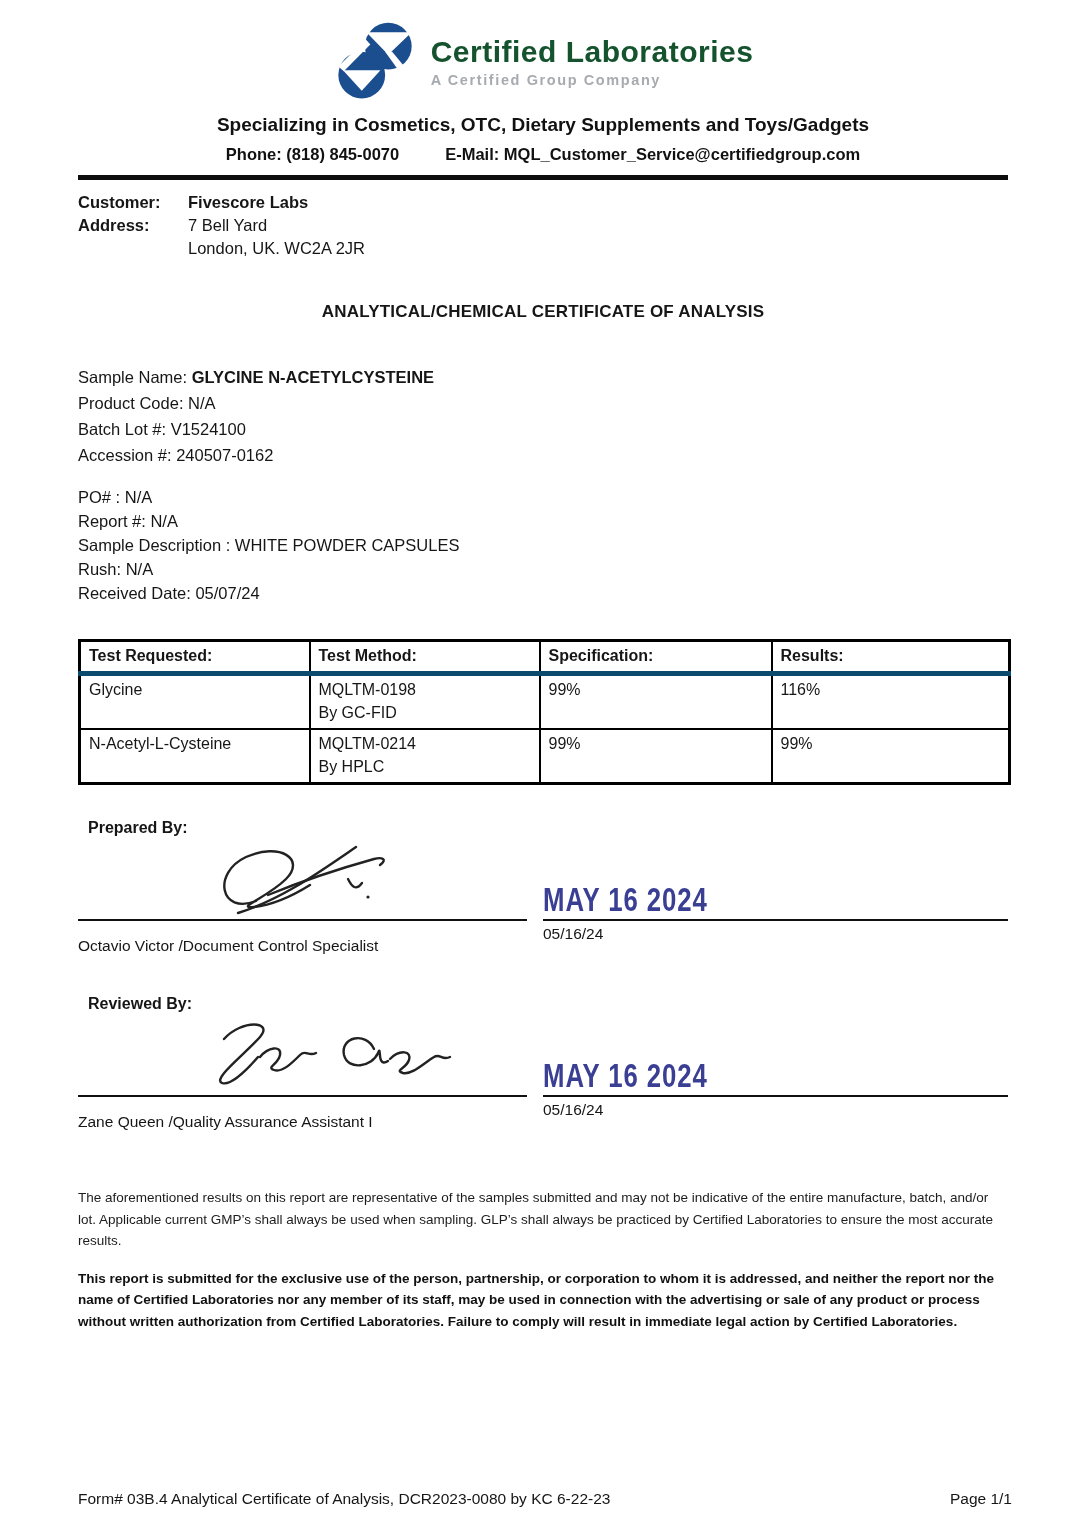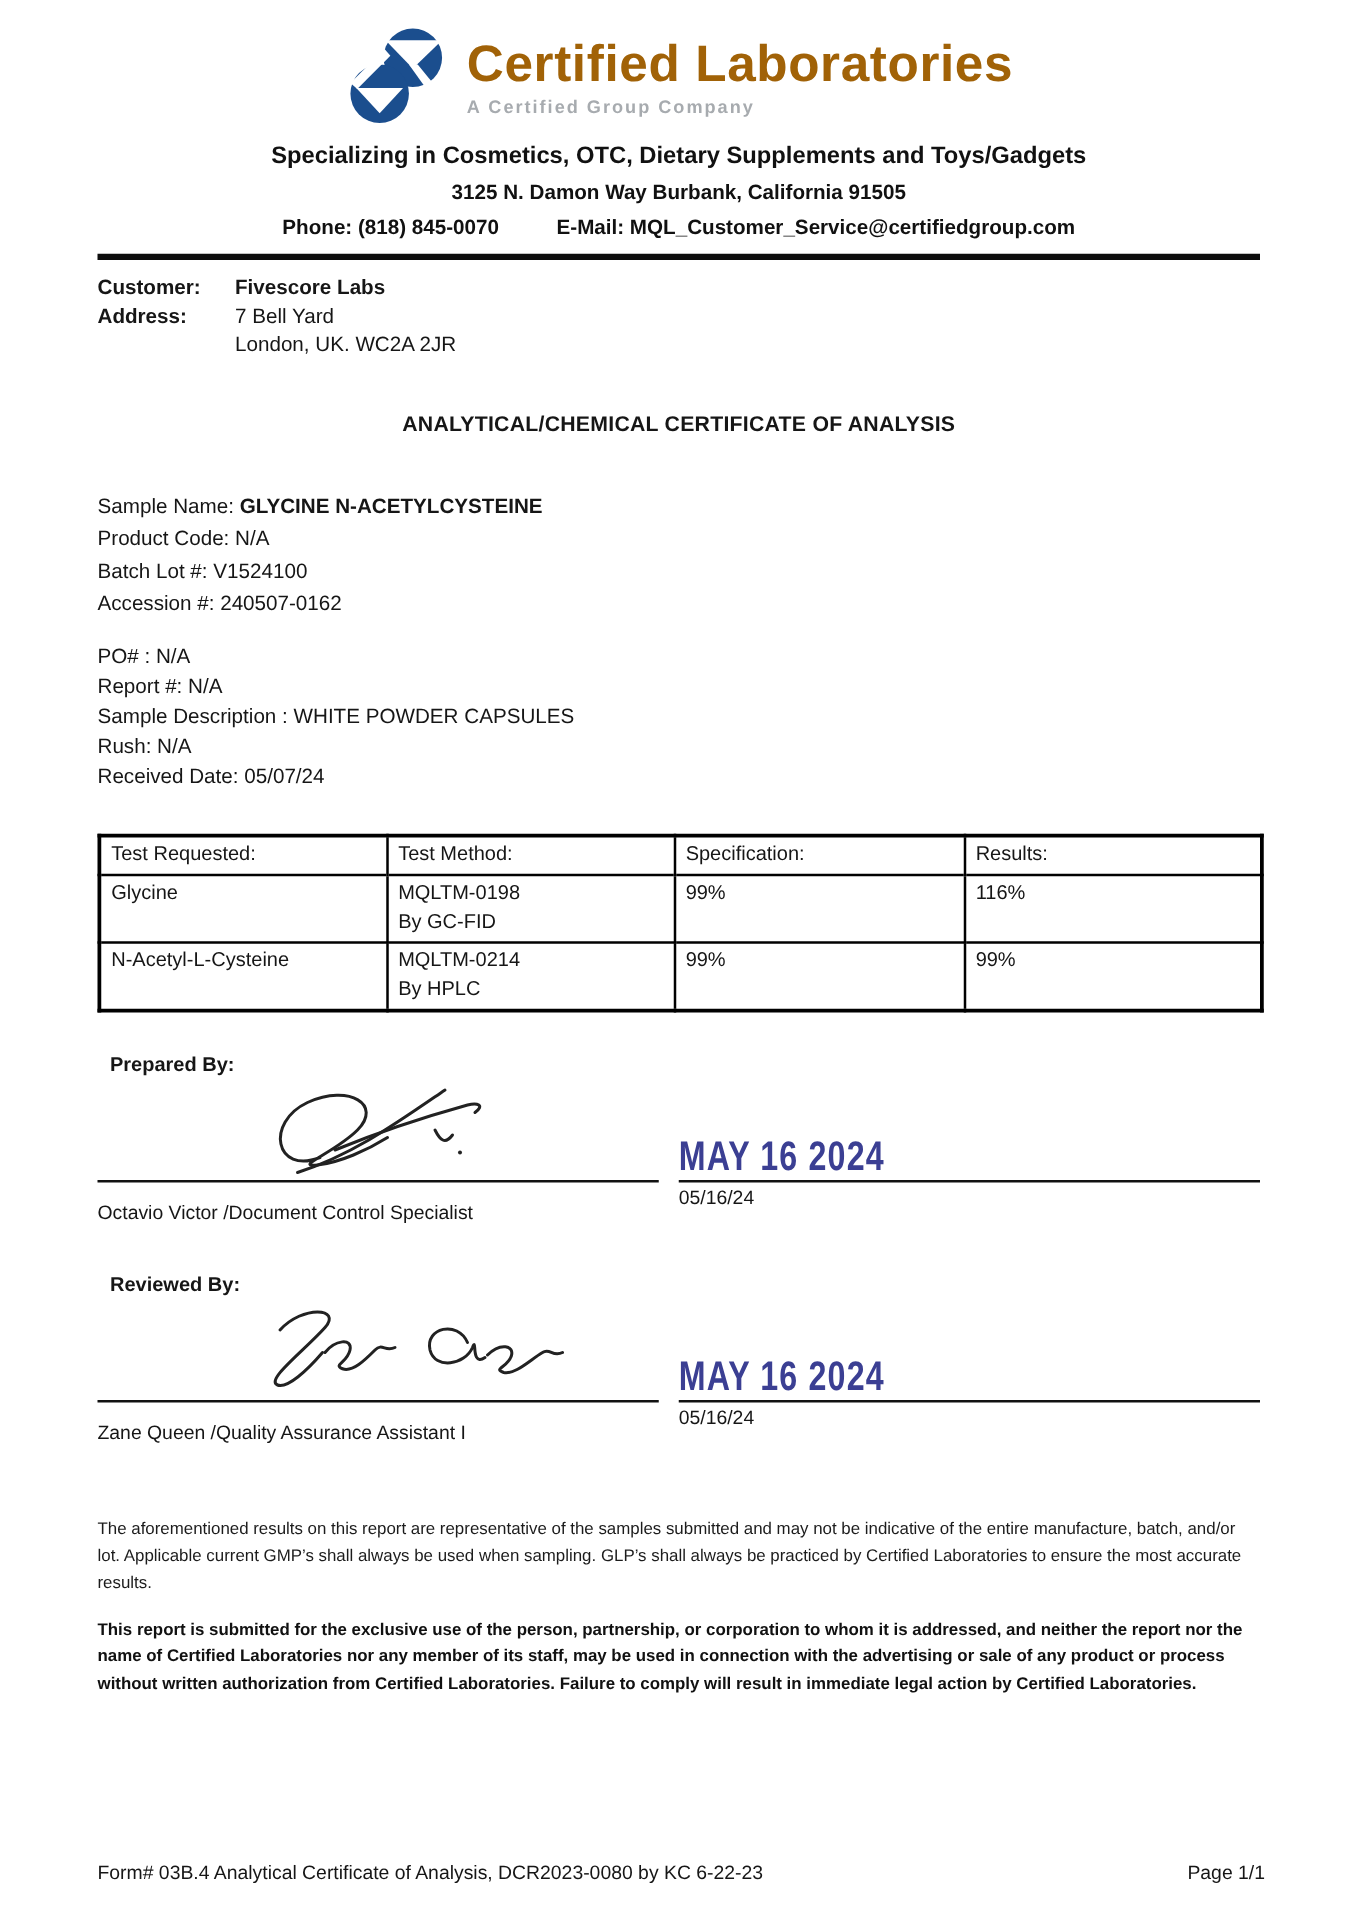--- a/index.html
+++ b/index.html
@@ -10,21 +10,21 @@
     font-family: "Liberation Sans", sans-serif;
     color: #161616;
     overflow: hidden;
   }
   .content { padding: 22px 72px 0 78px; }
 
   
   .logo-row { display: flex; justify-content: center; align-items: center; gap: 14px; }
   .logo-mark { width: 84px; height: 78px; flex: 0 0 auto; }
   .logo-text-col { display: flex; flex-direction: column; }
-  .logo-name { font-size: 41px; font-weight: bold; color: #a16207; letter-spacing: 0.5px; }
+  .logo-name { font-size: 30px; font-weight: bold; color: #14532d; letter-spacing: 0.5px; }
   .logo-tagline { font-size: 14.5px; font-weight: bold; color: #a7abaf; letter-spacing: 1.6px; margin-top: 3px; }
 
   .hdr-line1 { text-align: center; font-weight: bold; font-size: 19px; margin-top: 14px; color: #111; }
   .hdr-line2 { text-align: center; font-weight: bold; font-size: 16.5px; margin-top: 9px; color: #111; }
   .hdr-line3 { display: flex; justify-content: center; gap: 46px; font-weight: bold; font-size: 16.5px; margin-top: 9px; color: #111; }
 
   .top-rule { height: 5px; background: #0d0d0d; margin-top: 11px; }
 
   
   .customer-block { margin-top: 11px; font-size: 16.5px; line-height: 23px; }
@@ -42,21 +42,21 @@
 
   
   table.results { width: 100%; border-collapse: collapse; margin-top: 34px; table-layout: fixed; }
   table.results th, table.results td {
     border: 2px solid #000;
     text-align: left; vertical-align: top;
     padding: 2px 8px 4px 8px;
     font-size: 16px; line-height: 23px;
   }
   table.results { border: 3px solid #000; }
-  table.results th { font-weight: normal; border-bottom: 1px solid #0c4a6e; }
+  table.results th { font-weight: bold; border-bottom: 5px solid #0c4a6e; }
   col.c1 { width: 230px; } col.c2 { width: 230px; } col.c3 { width: 232px; } col.c4 { width: 238px; }
   td.tall { height: 50px; }
 
   
   .signoff { margin-top: 34px; }
   .signoff-label { font-weight: bold; font-size: 16px; margin-left: 10px; }
   .sig-area { position: relative; height: 80px; }
   .sig-img { position: absolute; left: 120px; top: 2px; }
   .sig-img.reviewed { left: 120px; top: 0; }
   .stamp {
@@ -95,21 +95,20 @@
       <polygon points="9,62 57,62 33,88" fill="#ffffff"></polygon>
       <polygon points="3,57 38,22 44,29 10,63" fill="#ffffff"></polygon>
     </svg>
     <div class="logo-text-col">
       <div class="logo-name">Certified Laboratories</div>
       <div class="logo-tagline">A Certified Group Company</div>
     </div>
   </div>
 
   <div class="hdr-line1">Specializing in Cosmetics, OTC, Dietary Supplements and Toys/Gadgets</div>
-  <div class="hdr-line2">3125 N. Damon Way Burbank, California 91505</div>
   <div class="hdr-line3">
     <span>Phone: (818) 845-0070</span>
     <span>E-Mail: MQL_Customer_Service@certifiedgroup.com</span>
   </div>
 
   <div class="top-rule"></div>
 
   <div class="customer-block">
     <div class="cust-row">
       <span class="cust-label">Customer:</span>

